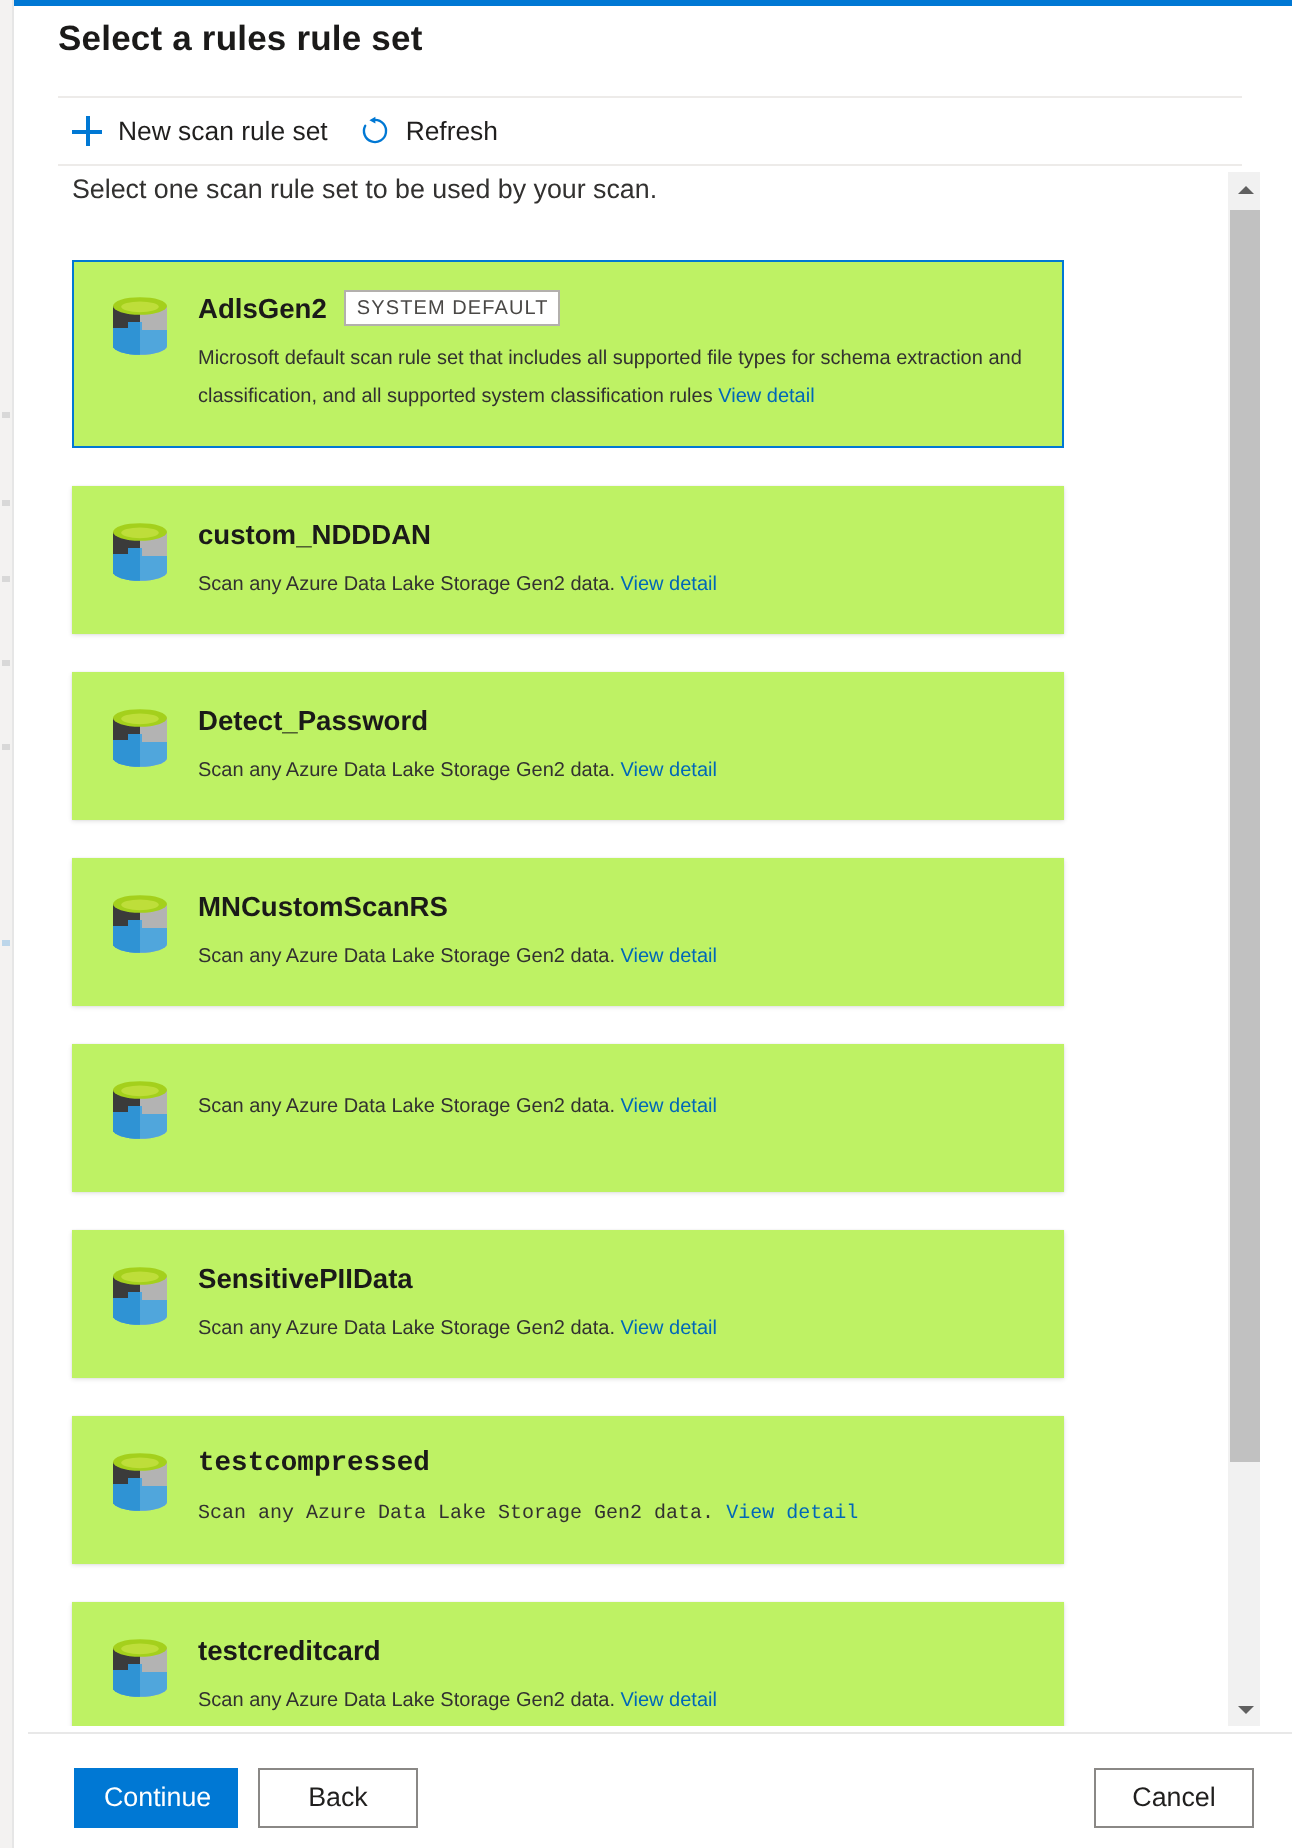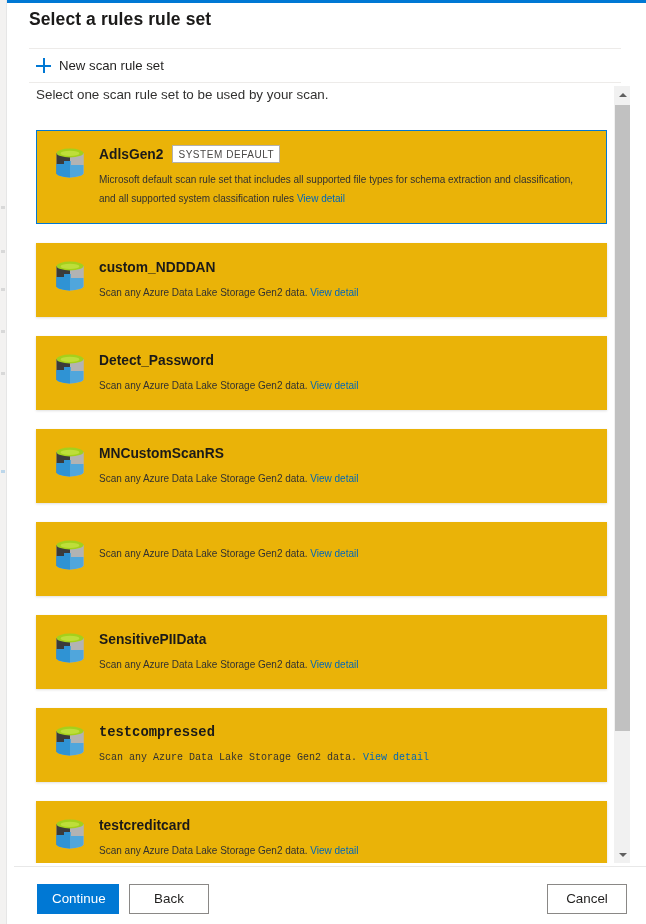--- a/index.html
+++ b/index.html
@@ -154,23 +154,23 @@
   .list {
     position: absolute;
     left: 0;
     top: 0;
     width: 598px;
   }
 
   .card {
     position: absolute;
     left: 22px;
-    width: 571px;
+    width: 496px;
     height: 74px;
-    background: #eab308;
+    background: #bef264;
     border: 1px solid transparent;
     box-sizing: border-box;
     box-shadow: 0 1.2px 2.4px rgba(0,0,0,0.12), 0 0.2px 0.6px rgba(0,0,0,0.10);
     cursor: pointer;
   }
   .card.selected {
     border: 1.6px solid #0078d4;
     box-shadow: none;
     height: 94px;
   }
@@ -327,20 +327,29 @@
     <div class="top-accent"></div>
 
     <div class="blade-title">Select a rules rule set</div>
     <div class="title-rule"></div>
 
     <div class="commandbar">
       <div class="cmd">
         <span class="icon-plus"></span>
         <span class="cmd-label">New scan rule set</span>
       </div>
+      <div class="cmd">
+        <span>
+          <svg class="icon-refresh" viewBox="0 0 16 16" aria-hidden="true">
+            <path d="M8 2.1a5.9 5.9 0 1 1-5.2 3.1" fill="none" stroke="#0078d4" stroke-width="1.25" stroke-linecap="round"></path>
+            <path d="M8.2 0.4 L8.2 4.0 L5.0 2.2 Z" fill="#0078d4"></path>
+          </svg>
+        </span>
+        <span class="cmd-label">Refresh</span>
+      </div>
     </div>
     <div class="cmd-rule"></div>
 
     <div class="instruction">Select one scan rule set to be used by your scan.</div>
 
     <div class="scroll-region">
       <div class="list" id="rule-list">
           <div class="card selected" style="top: 44px;">
             <div class="card-inner">
               <span class="db-icon"><svg viewBox="0 0 30 32" width="30" height="32" aria-hidden="true">

